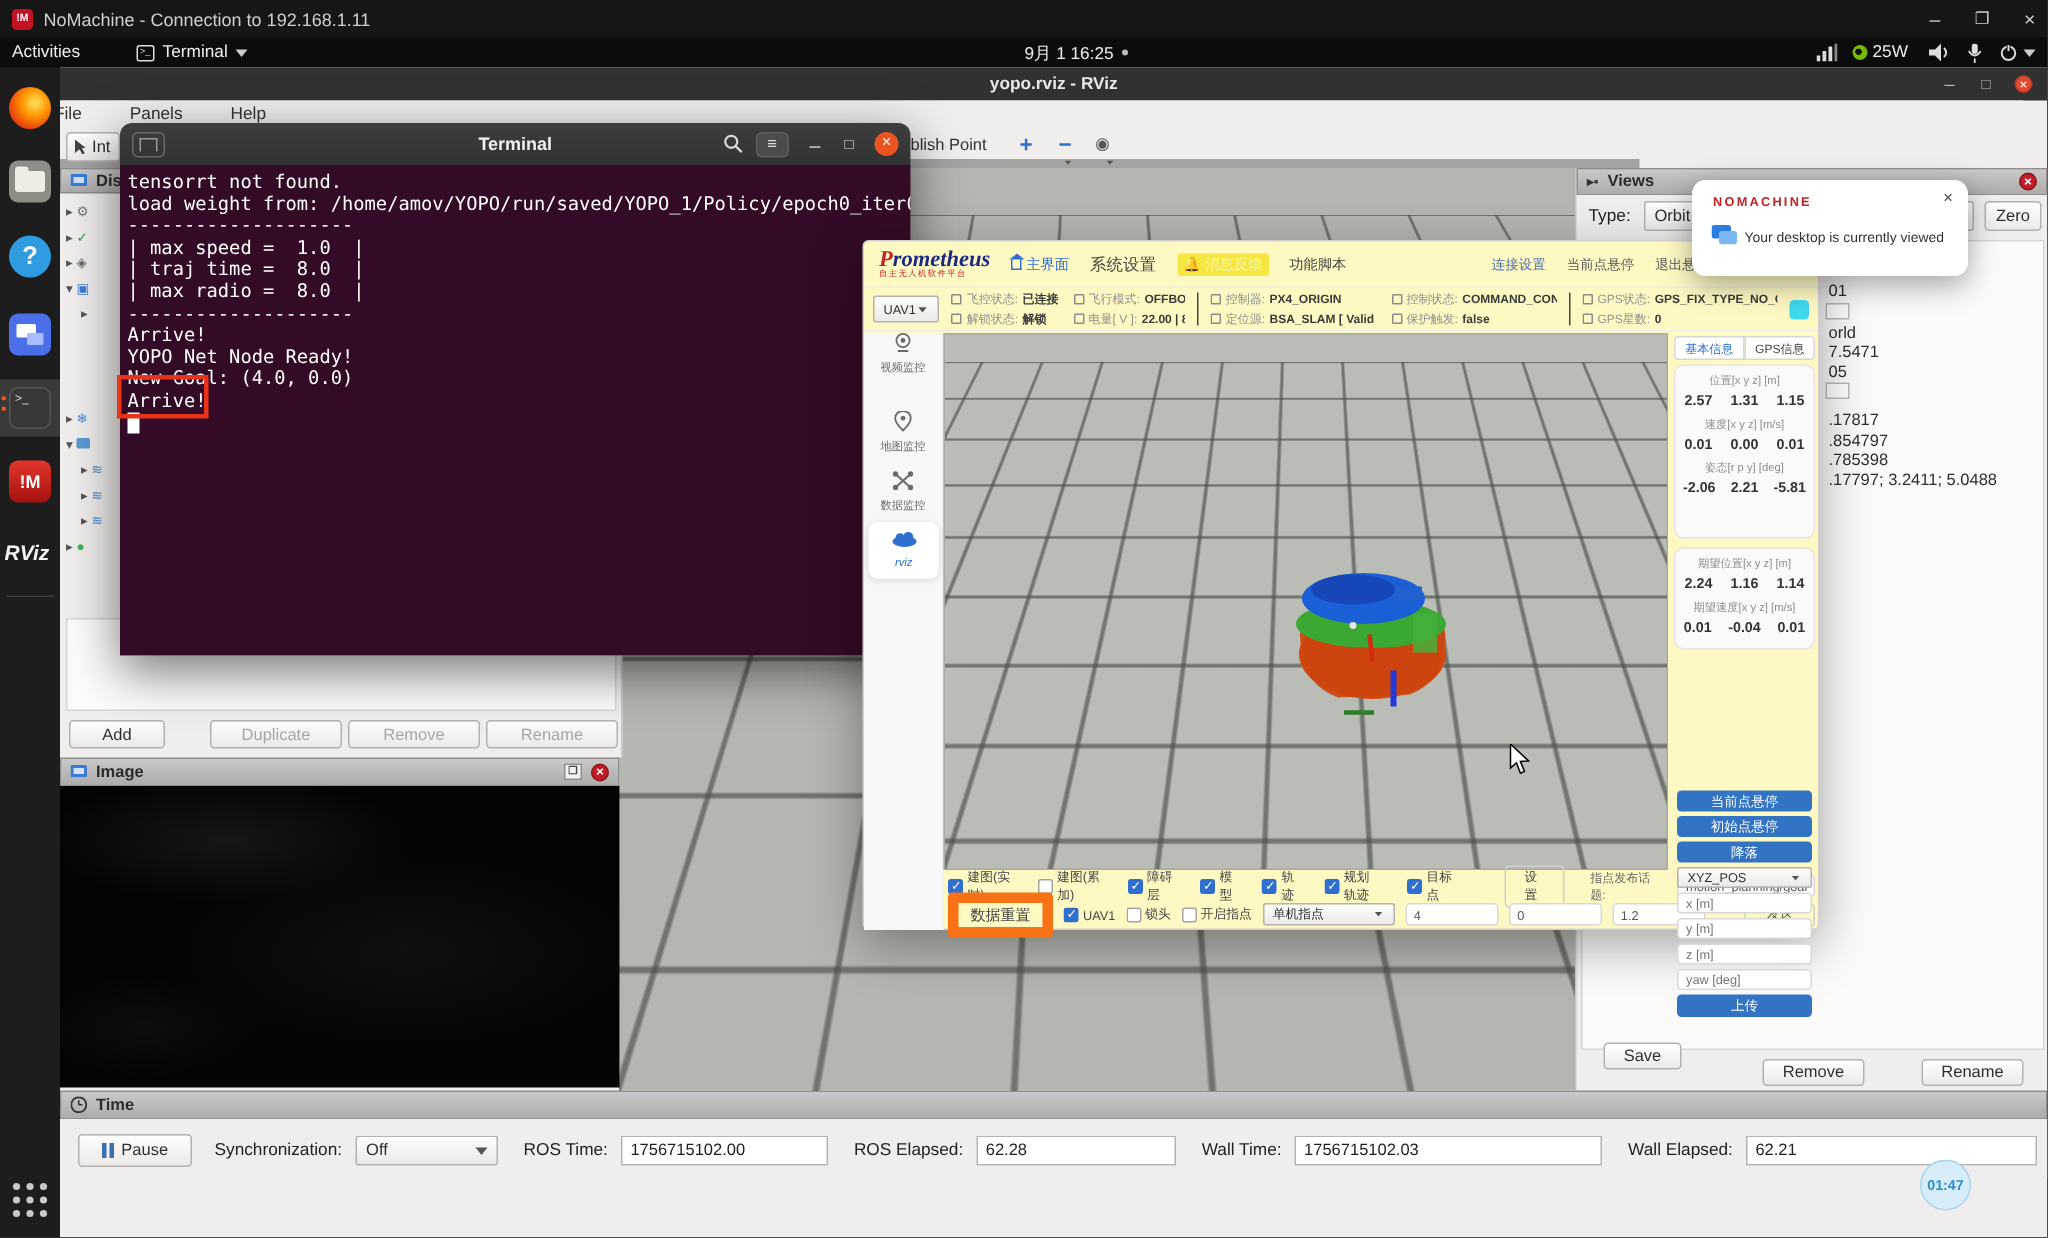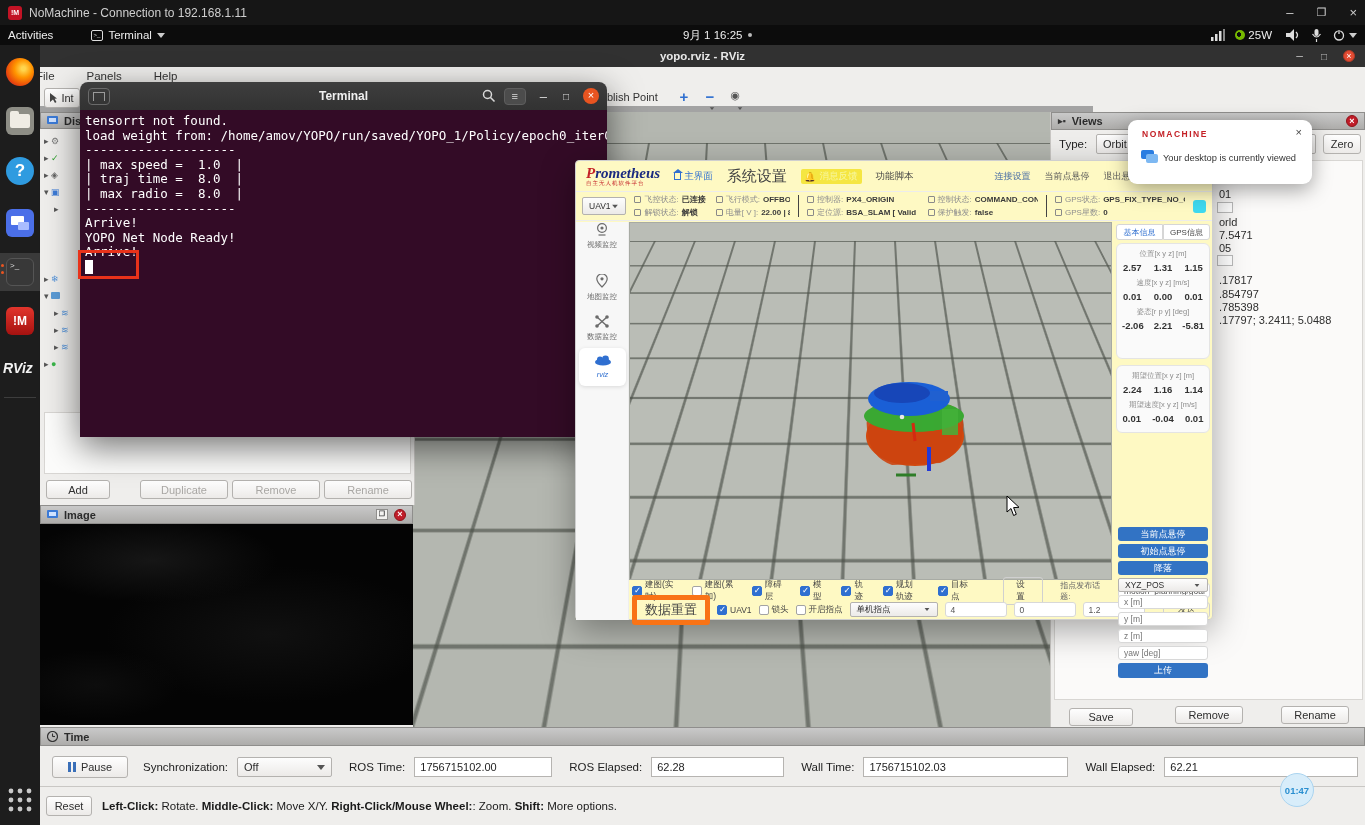--- a/index.html
+++ b/index.html
@@ -189,21 +189,21 @@
     <span style="position:absolute;left:166px;top:90px;width:16px;height:11px;background:#fff;border:1px solid #bbb"></span>
     <span class="frag" style="left:168px;top:104px">orld</span>
     <span class="frag" style="left:168px;top:117px">7.5471</span>
     <span class="frag" style="left:168px;top:130px">05</span>
     <span style="position:absolute;left:166px;top:143px;width:16px;height:11px;background:#fff;border:1px solid #bbb"></span>
     <span class="frag" style="left:168px;top:162px">.17817</span>
     <span class="frag" style="left:168px;top:176px">.854797</span>
     <span class="frag" style="left:168px;top:189px">.785398</span>
     <span class="frag" style="left:168px;top:202px">.17797; 3.2411; 5.0488</span>
 
-    <div class="gbtn" style="position:absolute;left:18px;top:596px;width:64px;height:18px">Save</div>
+    <div class="gbtn" style="position:absolute;left:18px;top:583px;width:52px;height:18px">Save</div>
     <div class="gbtn" style="position:absolute;left:124px;top:594px;width:68px;height:18px">Remove</div>
     <div class="gbtn" style="position:absolute;left:230px;top:594px;width:68px;height:18px">Rename</div>
   </div>
 
   <div class="abs" style="left:40px;top:727px;width:1325px;height:59px;background:#efeeec">
     <div class="panelhead" style="position:absolute;left:0;top:0;width:100%;height:19px">
       <svg width="11" height="11">
           <circle cx="5.5" cy="5.5" r="5" fill="none" stroke="#333" stroke-width="1.2"></circle>
           <line x1="5.5" y1="5.5" x2="5.5" y2="2.5" stroke="#333" stroke-width="1.1"></line>
           <line x1="5.5" y1="5.5" x2="8" y2="5.5" stroke="#333" stroke-width="1.1"></line>
@@ -227,26 +227,20 @@
       <span class="field" style="width:138px;height:20px">1756715102.00</span>
       <span style="font-size:11.5px;color:#222;margin-left:8px">ROS Elapsed:</span>
       <span class="field" style="width:133px;height:20px">62.28</span>
       <span style="font-size:11.5px;color:#222;margin-left:8px">Wall Time:</span>
       <span class="field" style="width:205px;height:20px">1756715102.03</span>
       <span style="font-size:11.5px;color:#222;margin-left:8px">Wall Elapsed:</span>
       <span class="field" style="flex:1;height:20px;margin-right:4px">62.21</span>
     </div>
   </div>
 
-  <div class="abs" style="left:40px;top:786px;width:1325px;height:39px;background:#efeeec;border-top:1px solid #c9c7c4;display:flex;align-items:center;padding-left:6px;gap:10px">
-    <span class="gbtn" style="width:46px;height:20px">Reset</span>
-    <span style="font-size:11.5px;color:#1a1a1a;white-space:nowrap">
-      <b>Left-Click:</b><span> Rotate. </span><b>Middle-Click:</b><span> Move X/Y. </span><b>Right-Click/Mouse Wheel:</b><span>: Zoom. </span><b>Shift:</b><span> More options.</span>
-    </span>
-  </div>
 
   <div class="abs" style="left:0;top:45px;width:40px;height:780px;background:#1d1d1d">
     <span class="dockico" style="top:13px;border-radius:50%;background:radial-gradient(circle at 62% 38%,#ffd54d 8%,#ff9500 36%,#e8450c 70%,#8e1f68 100%)"></span>
     <span class="dockico" style="top:62px;background:#8d8d85">
         <span style="position:absolute;left:4px;top:7px;width:20px;height:14px;background:#efece4;border-radius:2px"></span>
         <span style="position:absolute;left:4px;top:4px;width:9px;height:5px;background:#efece4;border-radius:2px 2px 0 0"></span>
       </span>
     <span class="dockico" style="top:112px;border-radius:50%;background:#2f9be0;color:#fff;font-weight:bold;font-size:17px;text-align:center;line-height:28px">?</span>
     <span class="dockico" style="top:164px;background:#4b6fe8">
         <span style="position:absolute;left:5px;top:7px;width:13px;height:9px;background:#fff;border-radius:1px"></span>
@@ -293,41 +287,42 @@
     <div style="position:absolute;left:0;top:28px;width:100%;height:327px;background:#330b26;padding:4px 0 0 5px;overflow:hidden">
       <div class="tline">tensorrt not found.</div>
       <div class="tline">load weight from: /home/amov/YOPO/run/saved/YOPO_1/Policy/epoch0_iter0.pth</div>
       <div class="tline">--------------------</div>
       <div class="tline">| max speed =  1.0  |</div>
       <div class="tline">| traj time =  8.0  |</div>
       <div class="tline">| max radio =  8.0  |</div>
       <div class="tline">--------------------</div>
       <div class="tline">Arrive!</div>
       <div class="tline">YOPO Net Node Ready!</div>
+      <div class="tline">New Goal: (4.0, 0.0)</div>
       <div class="tline">Arrive!</div>
       <span style="display:inline-block;width:8px;height:14px;background:#fff;margin-left:0"></span>
     </div>
 
     <div style="position:absolute;left:-2px;top:168px;width:61px;height:29px;border:3px solid #e8321a"></div>
   </div>
 
   <div class="abs" style="left:575px;top:160px;width:638px;height:460px;background:#fef9c3;border:1px solid #cfcfcf;border-radius:4px;box-shadow:0 10px 34px rgba(0,0,0,.35)">
 
     <div style="position:absolute;left:0;top:0;width:100%;height:30px;display:flex;align-items:center;padding:0 10px;gap:14px">
       <span style="display:flex;flex-direction:column;line-height:1">
         <span style="font-family:'Liberation Serif',serif;font-style:italic;font-weight:bold;font-size:15px;color:#1b2a80"><span style="color:#c42127">P</span>rometheus</span>
         <span style="font-size:5.5px;color:#c42127;letter-spacing:1px">自主无人机软件平台</span>
       </span>
       <span style="font-size:9.5px;color:#2f6fd0;display:flex;align-items:center;gap:3px">
           <span style="width:7px;height:7px;border:1px solid #2f6fd0;border-top:none;position:relative">
             <span style="position:absolute;left:-2px;top:-4px;width:0;height:0;border-left:5px solid transparent;border-right:5px solid transparent;border-bottom:4px solid #2f6fd0"></span>
           </span>
           <span>主界面</span>
         </span>
-      <span style="font-size:15px;color:#444">系统设置</span>
+      <span style="font-size:11px;color:#444">系统设置</span>
       <span style="font-size:9.5px;color:#f7f7a0;background:#f5e642;padding:1px 4px;border-radius:2px;display:flex;align-items:center;gap:3px">
           <span style="color:#666">🔔</span>
           <span>消息反馈</span>
         </span>
       <span style="font-size:9.5px;color:#444">功能脚本</span>
       <span style="flex:1"></span>
       <span style="font-size:9px;color:#4a6fa5">连接设置</span>
       <span style="font-size:9px;color:#555">当前点悬停</span>
       <span style="font-size:9px;color:#555">退出悬停</span>
       <span style="font-size:12px;color:#333">−</span>
@@ -485,21 +480,21 @@
           <span class="cb on"></span>
           <span>目标点</span>
         </span>
       <span style="flex:1"></span>
       <span style="border:1px solid #d0d0d0;border-radius:3px;padding:1px 12px;font-size:8.5px;color:#444">设置</span>
       <span style="font-size:8px;color:#666">指点发布话题:</span>
       <span class="pin" style="width:92px;height:15px;color:#555">motion_planning/goal</span>
     </div>
 
     <div style="position:absolute;left:56px;top:440px;width:578px;height:17px;display:flex;align-items:center;gap:7px;font-size:8.5px;color:#444">
-      <span style="border:5px solid #f97316;border-radius:3px;padding:1px 8px;font-size:13px;color:#444">数据重置</span>
+      <span style="border:7px solid #f97316;border-radius:3px;padding:1px 8px;font-size:10px;color:#444">数据重置</span>
       <span class="scell">
           <span class="cb on"></span>
           <span>UAV1</span>
         </span>
       <span class="scell">
           <span class="cb"></span>
           <span>锁头</span>
         </span>
       <span class="scell">
           <span class="cb"></span>

